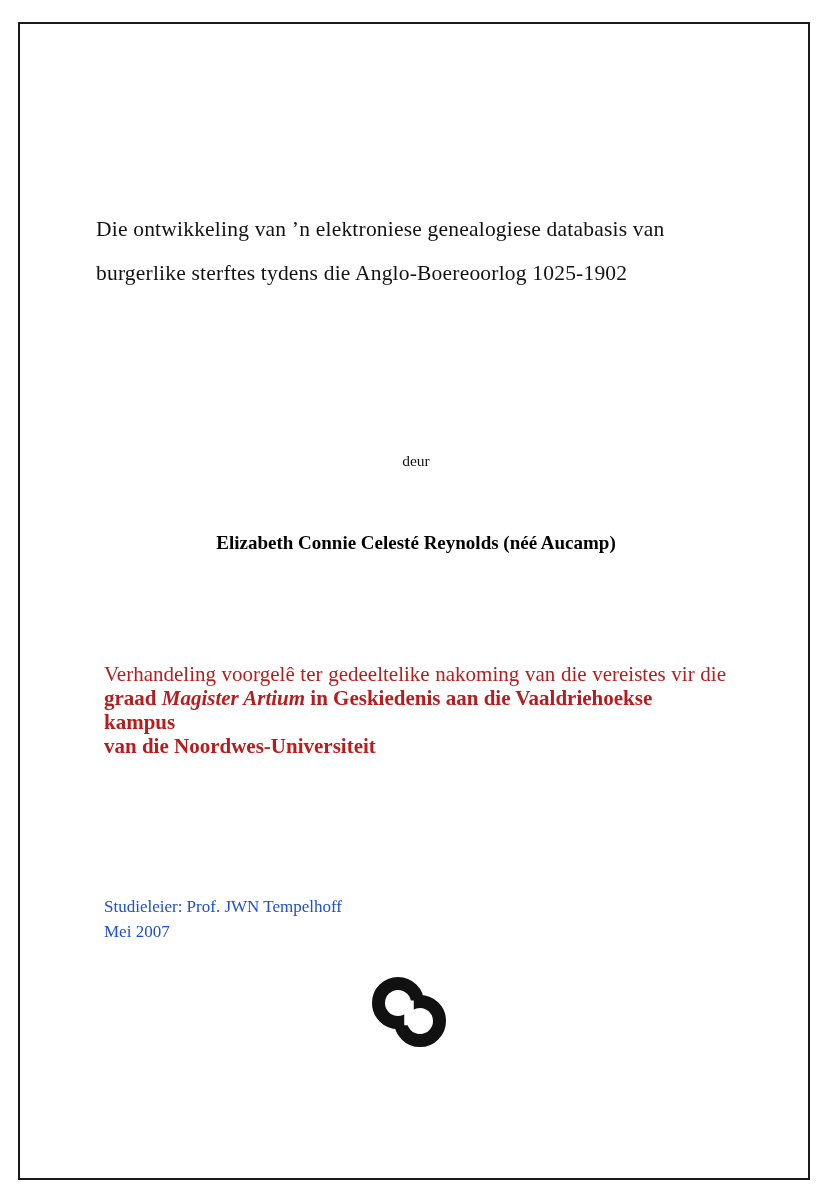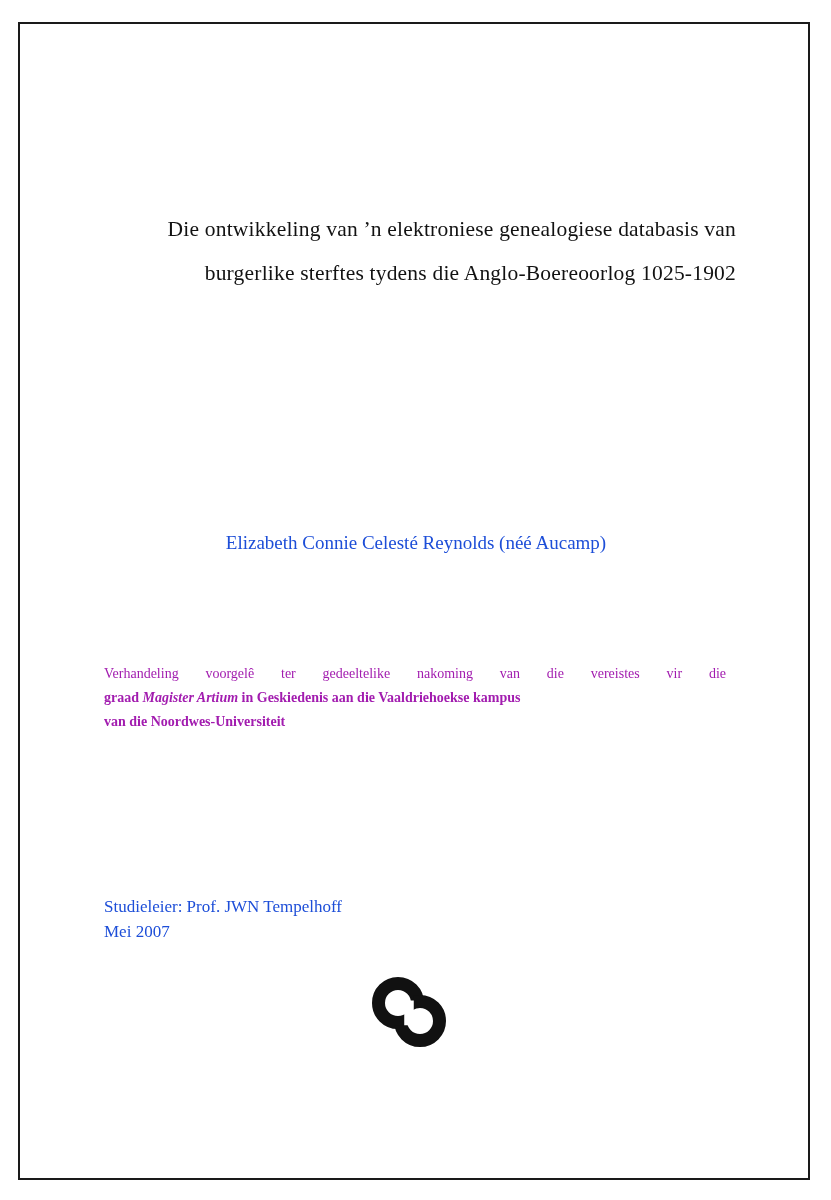--- a/index.html
+++ b/index.html
@@ -40,21 +40,21 @@
     width: 640px;
     height: 1158px;
     box-sizing: border-box;
   }
 
   .title-block {
     position: absolute;
     top: 185px;
     left: 0;
     width: 640px;
-    text-align: right;
+    text-align: left;
   }
   .title-line {
     font-size: 21.5px;
     line-height: 44px;
     letter-spacing: 0.2px;
     color: #121212;
   }
 
   .byline-label {
     position: absolute;
@@ -66,31 +66,32 @@
     color: #121212;
   }
 
   .author {
     position: absolute;
     top: 510px;
     left: 0;
     width: 640px;
     text-align: center;
     font-size: 19px;
-    color: #1d4ed8;
+    color: #000000;
+    font-weight: bold;
   }
 
   .statement {
     position: absolute;
     top: 640px;
     left: 8px;
     width: 622px;
-    font-size: 14px;
+    font-size: 21px;
     line-height: 24px;
-    color: #a21caf;
+    color: #b91c1c;
   }
   .statement .just {
     text-align: justify;
     text-align-last: justify;
   }
   .statement .l2 {
     text-align: left;
     font-weight: bold;
   }
   .statement i {
@@ -157,20 +158,21 @@
 <div class="page">
   <div class="page-border"></div>
 
   <div class="content">
 
     <div class="title-block">
       <div class="title-line">Die ontwikkeling van ’n elektroniese genealogiese databasis van</div>
       <div class="title-line">burgerlike sterftes tydens die Anglo-Boereoorlog 1025-1902</div>
     </div>
 
+    <div class="byline-label">deur</div>
 
     <div class="author">Elizabeth Connie Celesté Reynolds (néé Aucamp)</div>
 
     <div class="statement">
       <div class="just">Verhandeling voorgelê ter gedeeltelike nakoming van die vereistes vir die</div>
       <div class="l2"><span>graad </span><i>Magister Artium</i><span> in Geskiedenis aan die Vaaldriehoekse kampus</span></div>
       <div class="l2">van die Noordwes-Universiteit</div>
     </div>
 
     <div class="supervisor-block">

